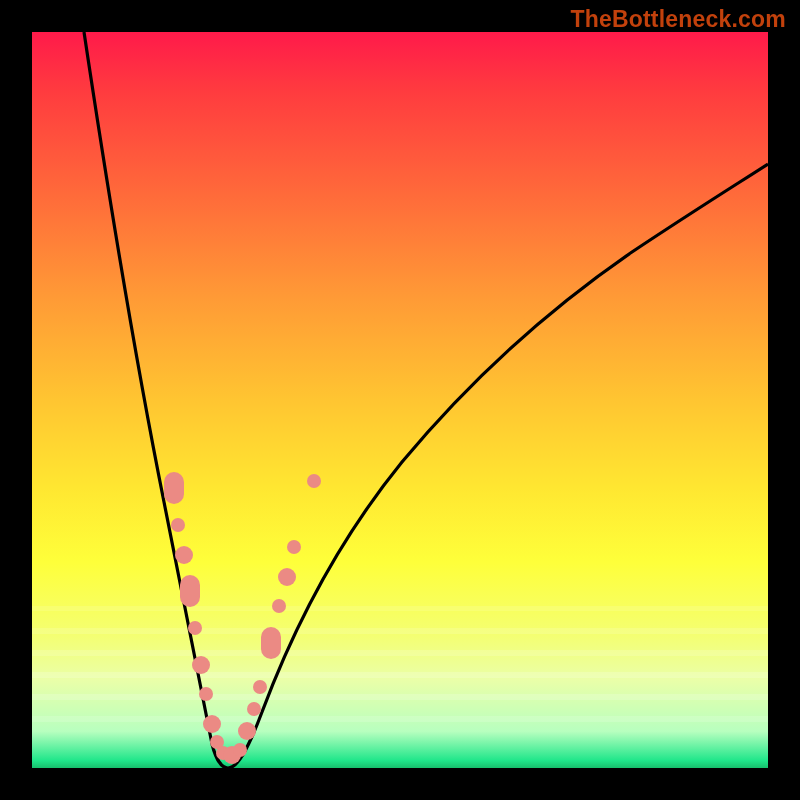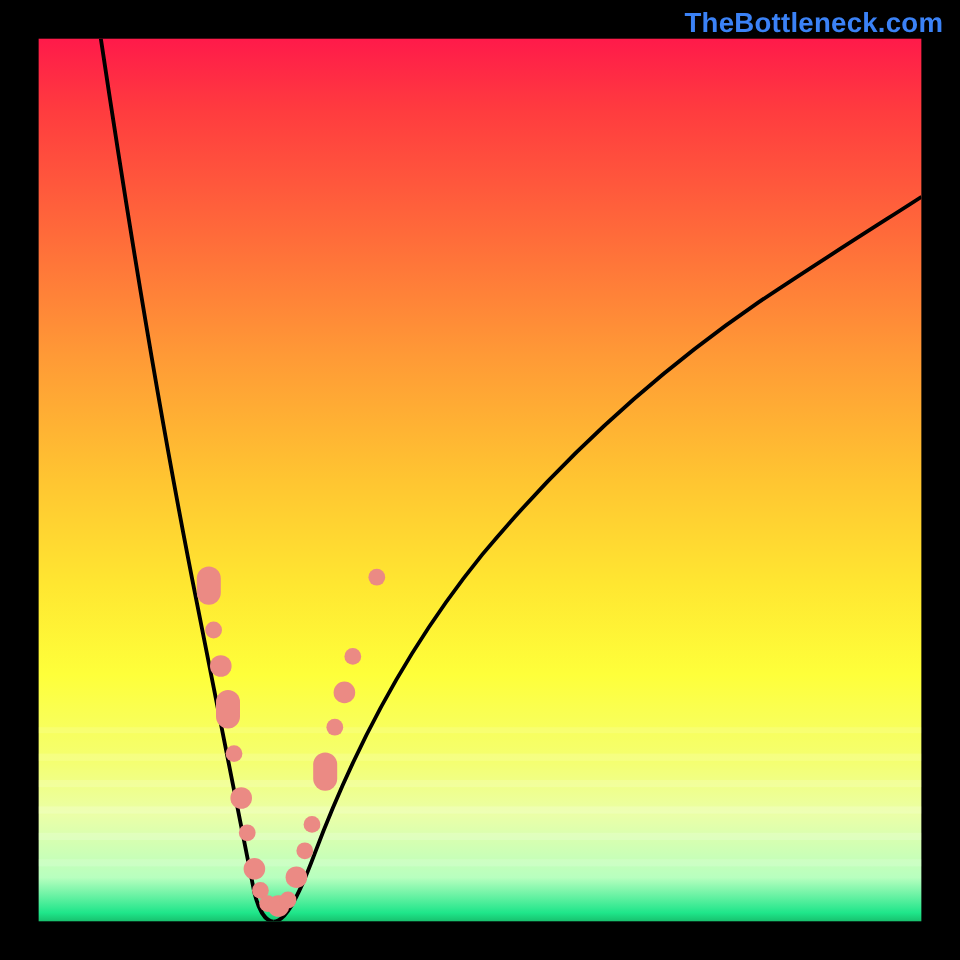--- a/index.html
+++ b/index.html
@@ -57,21 +57,21 @@
   .band.b5 { top: 90%; background: rgba(255,255,255,0.18);}
   .band.b6 { top: 93%; background: rgba(255,255,255,0.15);}
 
   .watermark {
     position: absolute;
     top: 6px;
     right: 14px;
     font-family: Arial, Helvetica, sans-serif;
     font-size: 23px;
     font-weight: 600;
-    color: #3b82f6;
+    color: #c2410c;
     letter-spacing: 0.2px;
     user-select: none;
   }
   svg.curve {
     position: absolute;
     inset: 0;
   }
   .dot {
     position: absolute;
     width: 14px;

